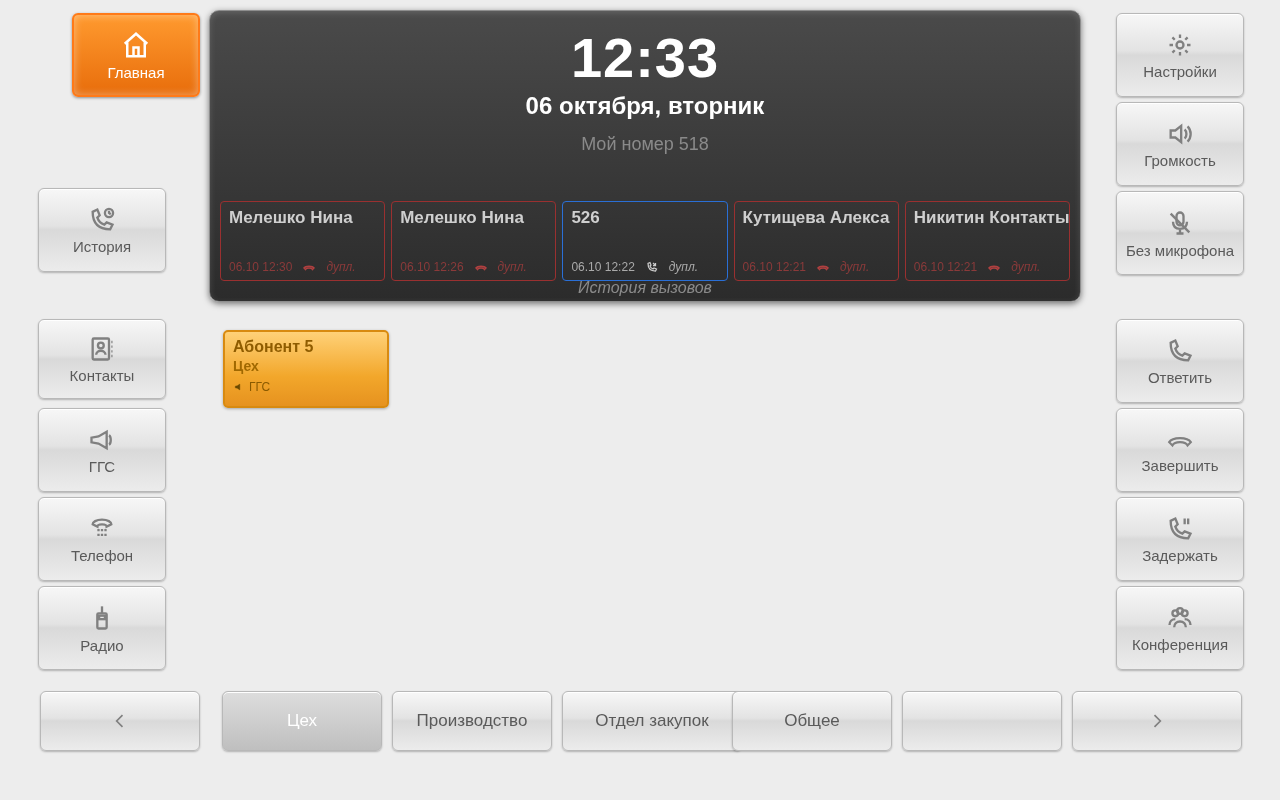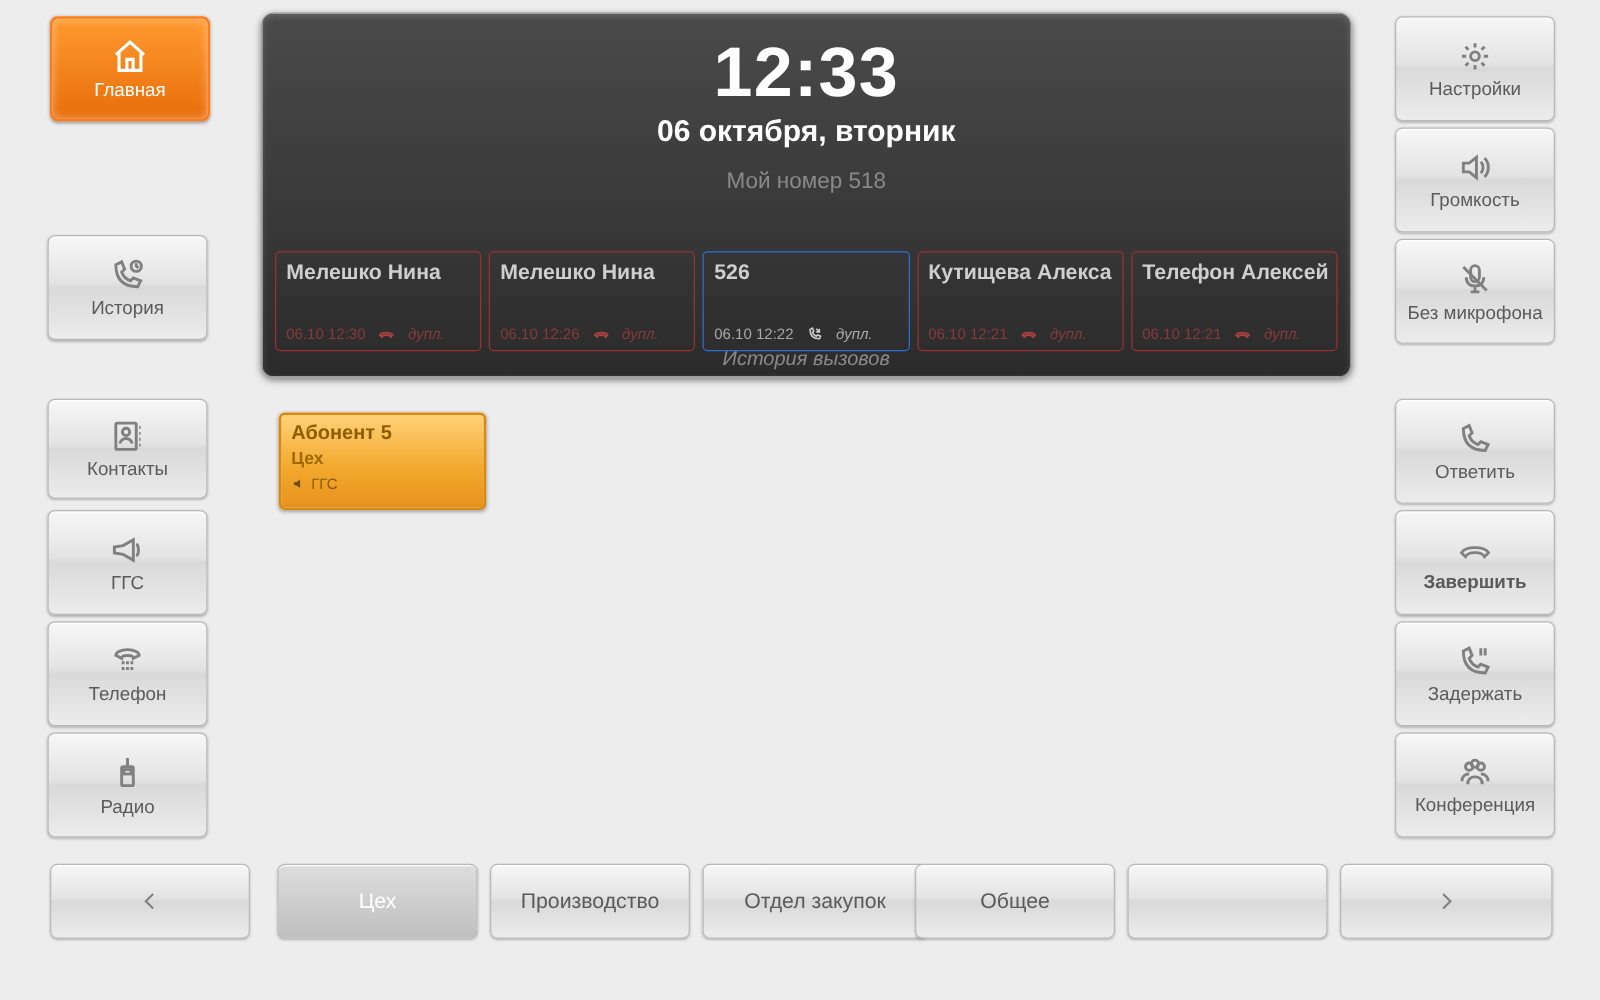--- a/index.html
+++ b/index.html
@@ -20,38 +20,39 @@
     display: flex; flex-direction: column; align-items: center; justify-content: center;
     cursor: pointer;
     box-shadow: inset 0 1px 0 #fff, 0 1px 2px rgba(0,0,0,.25);
   }
   .btn .lbl { font-size: 15px; margin-top: 4px; }
   .btn.active {
     background: linear-gradient(to bottom,#ff9a2f,#e86d0b);
     border: 2px solid #ff7a18;
     color:#fff;
     box-shadow: inset 0 0 8px rgba(255,255,255,.4), 0 1px 3px rgba(0,0,0,.4);
+    margin-left: 32px;
   }
   .btn svg { stroke:#808080; fill:none; stroke-width:2; }
   .btn.active svg { stroke:#fff; }
 
   
   .home     { left:40px;  top:13px;  width:128px; height:84px; }
   .history  { left:38px;  top:188px; width:128px; height:84px; }
   .contacts { left:38px;  top:319px; width:128px; height:80px; }
   .ggs      { left:38px;  top:408px; width:128px; height:84px; }
   .phone    { left:38px;  top:497px; width:128px; height:84px; }
   .radio    { left:38px;  top:586px; width:128px; height:84px; }
 
   
   .settings { right:36px; top:13px;  width:128px; height:84px; }
   .volume   { right:36px; top:102px; width:128px; height:84px; }
   .mic      { right:36px; top:191px; width:128px; height:84px; }
   .answer   { right:36px; top:319px; width:128px; height:84px; }
-  .hangup   { right:36px; top:408px; width:128px; height:84px;font-weight:bold; }
+  .hangup   { right:36px; top:408px; width:128px; height:84px; }
   .hold     { right:36px; top:497px; width:128px; height:84px; }
   .conf     { right:36px; top:586px; width:128px; height:84px; }
 
   
   .header-panel {
     position:absolute; left:209px; top:10px; width:872px; height:292px;
     background: linear-gradient(to bottom,#4a4a4a,#2b2b2b);
     border:1px solid #8e8e8e; border-radius:10px;
     box-shadow: inset 0 2px 6px rgba(255,255,255,.15), 0 2px 6px rgba(0,0,0,.5);
     color:#fff;
@@ -240,21 +241,21 @@
       <div class="name">Кутищева Алекса</div>
       <div class="row">
           <span class="t">06.10 12:21</span>
         <svg width="14" height="12" viewBox="0 0 24 24" stroke="#b04040" fill="none" stroke-width="3">
             <path d="M2 14c3-5 17-5 20 0l-3 3c-1-2-3-3-7-3s-6 1-7 3l-3-3z"></path>
           </svg>
         <span class="dup">дупл.</span>
         </div>
     </div>
     <div class="card">
-      <div class="name">Телефон Алексей</div>
+      <div class="name">Никитин Контакты</div>
       <div class="row">
           <span class="t">06.10 12:21</span>
         <svg width="14" height="12" viewBox="0 0 24 24" stroke="#b04040" fill="none" stroke-width="3">
             <path d="M2 14c3-5 17-5 20 0l-3 3c-1-2-3-3-7-3s-6 1-7 3l-3-3z"></path>
           </svg>
         <span class="dup">дупл.</span>
         </div>
     </div>
   </div>
   <div class="histlabel">История вызовов</div>

